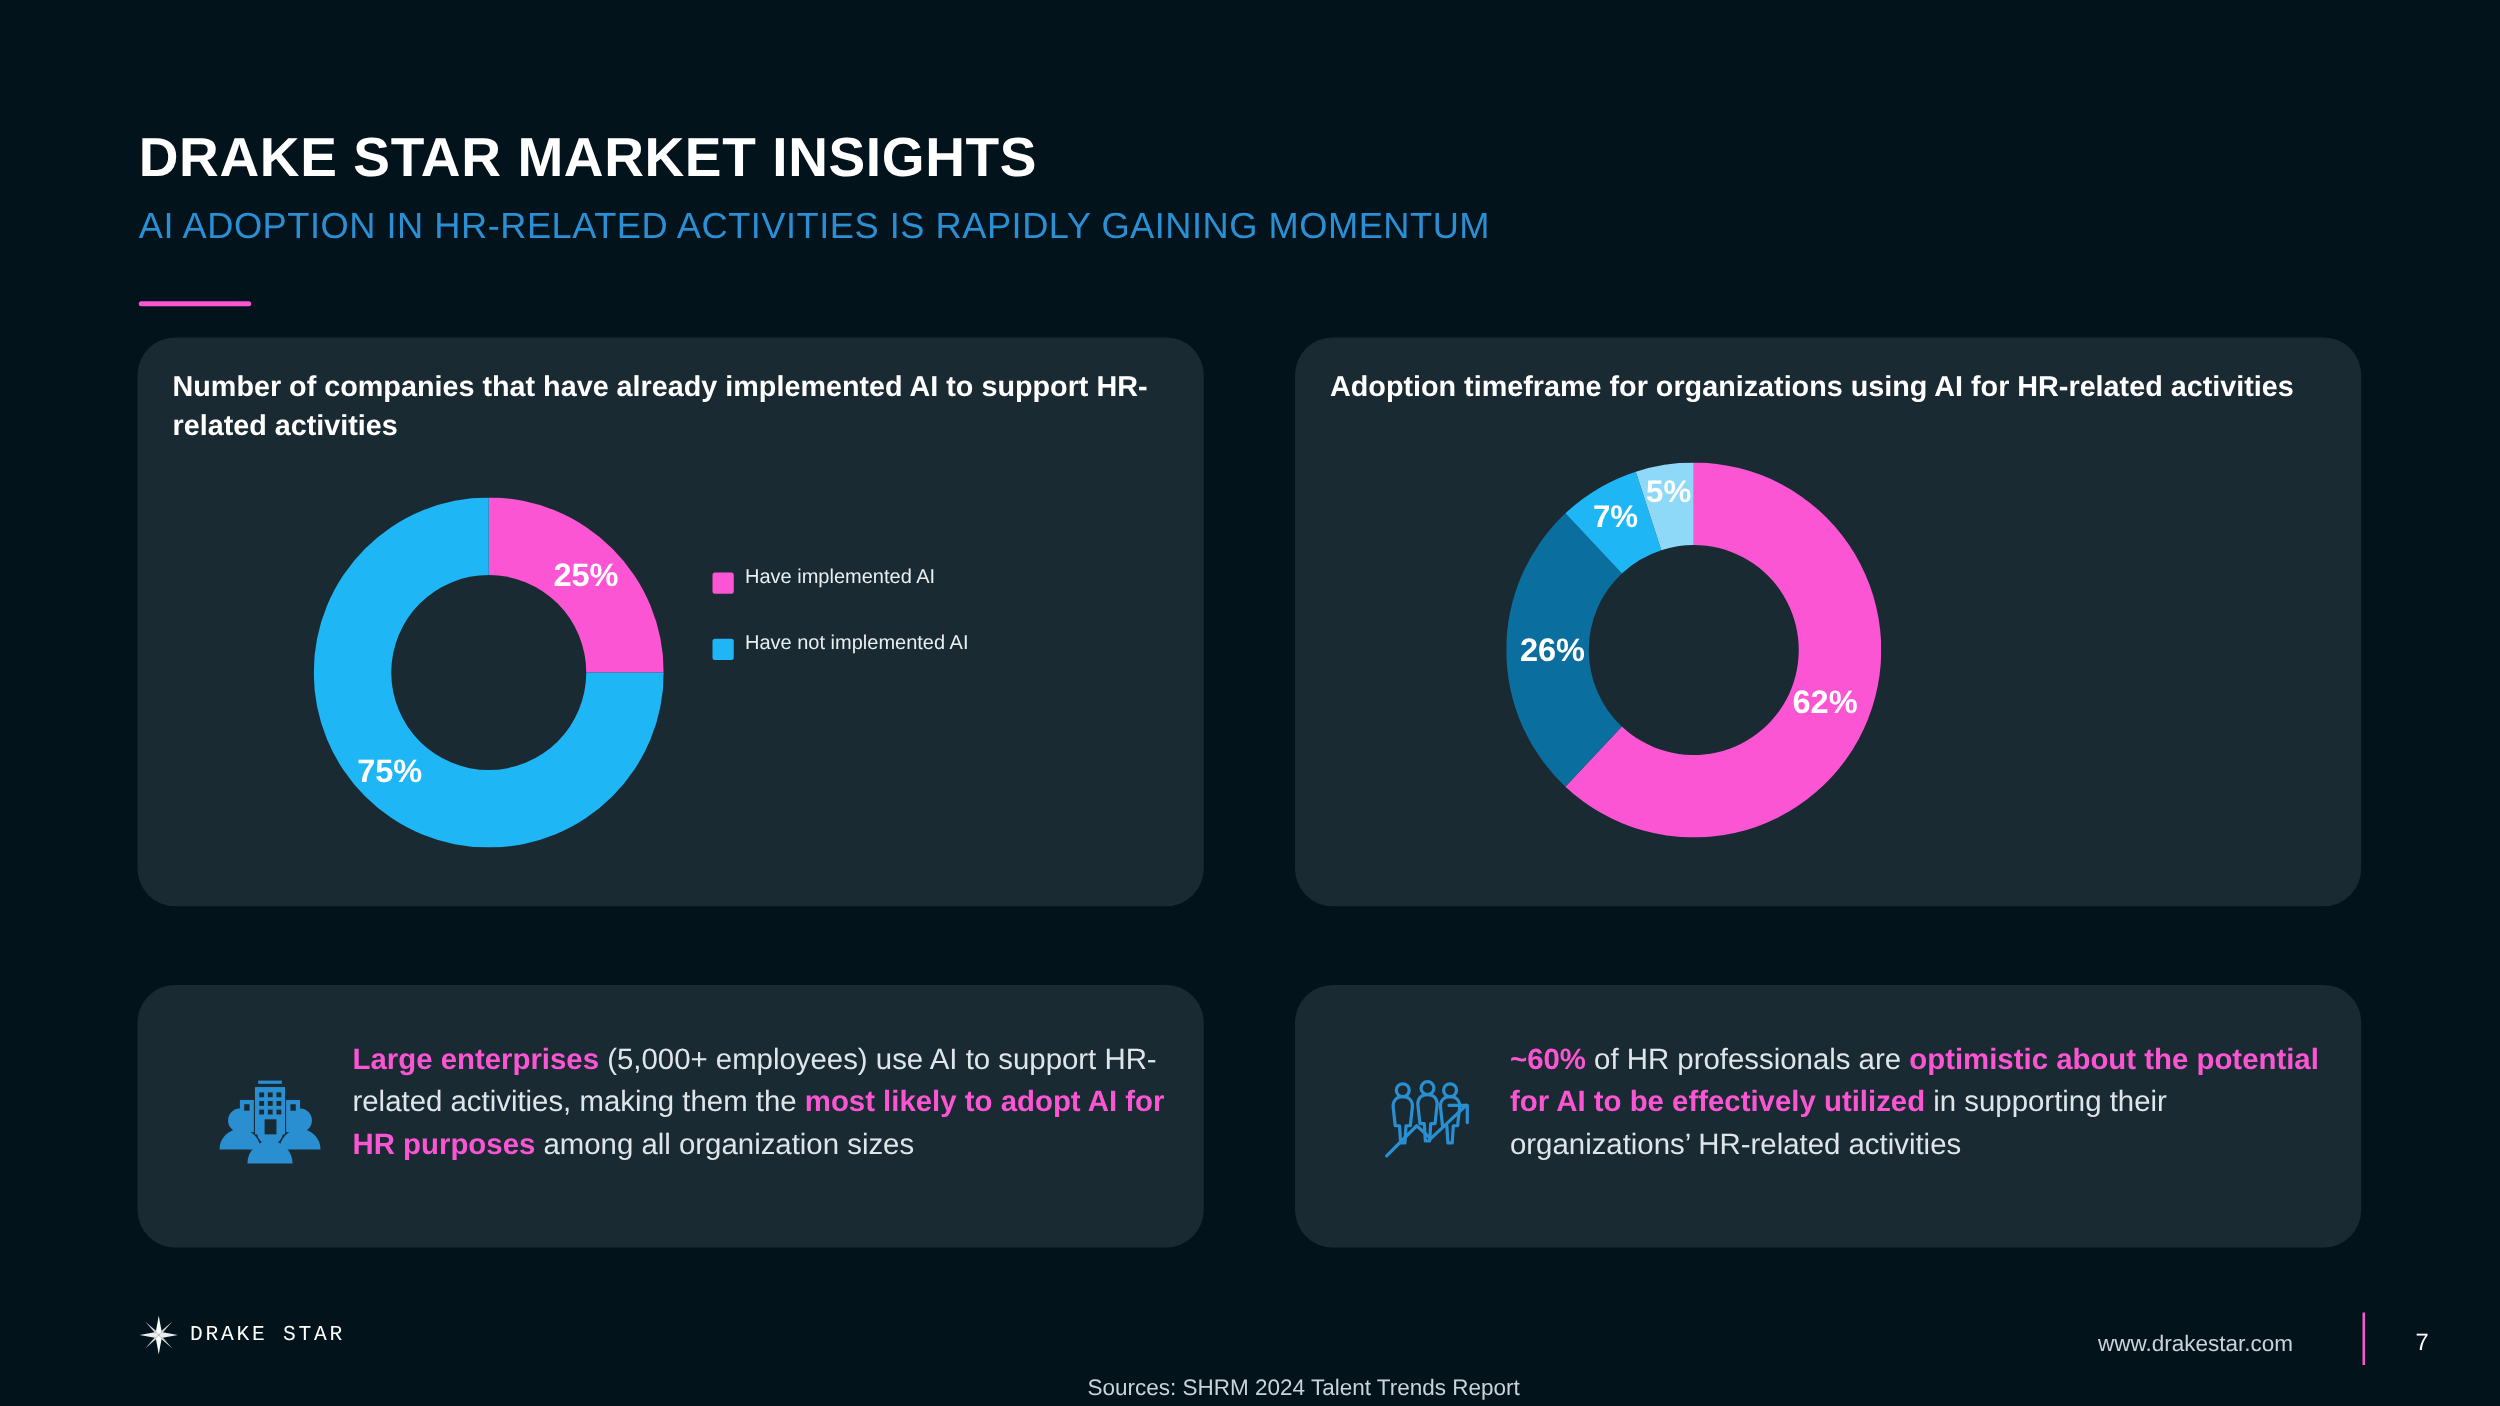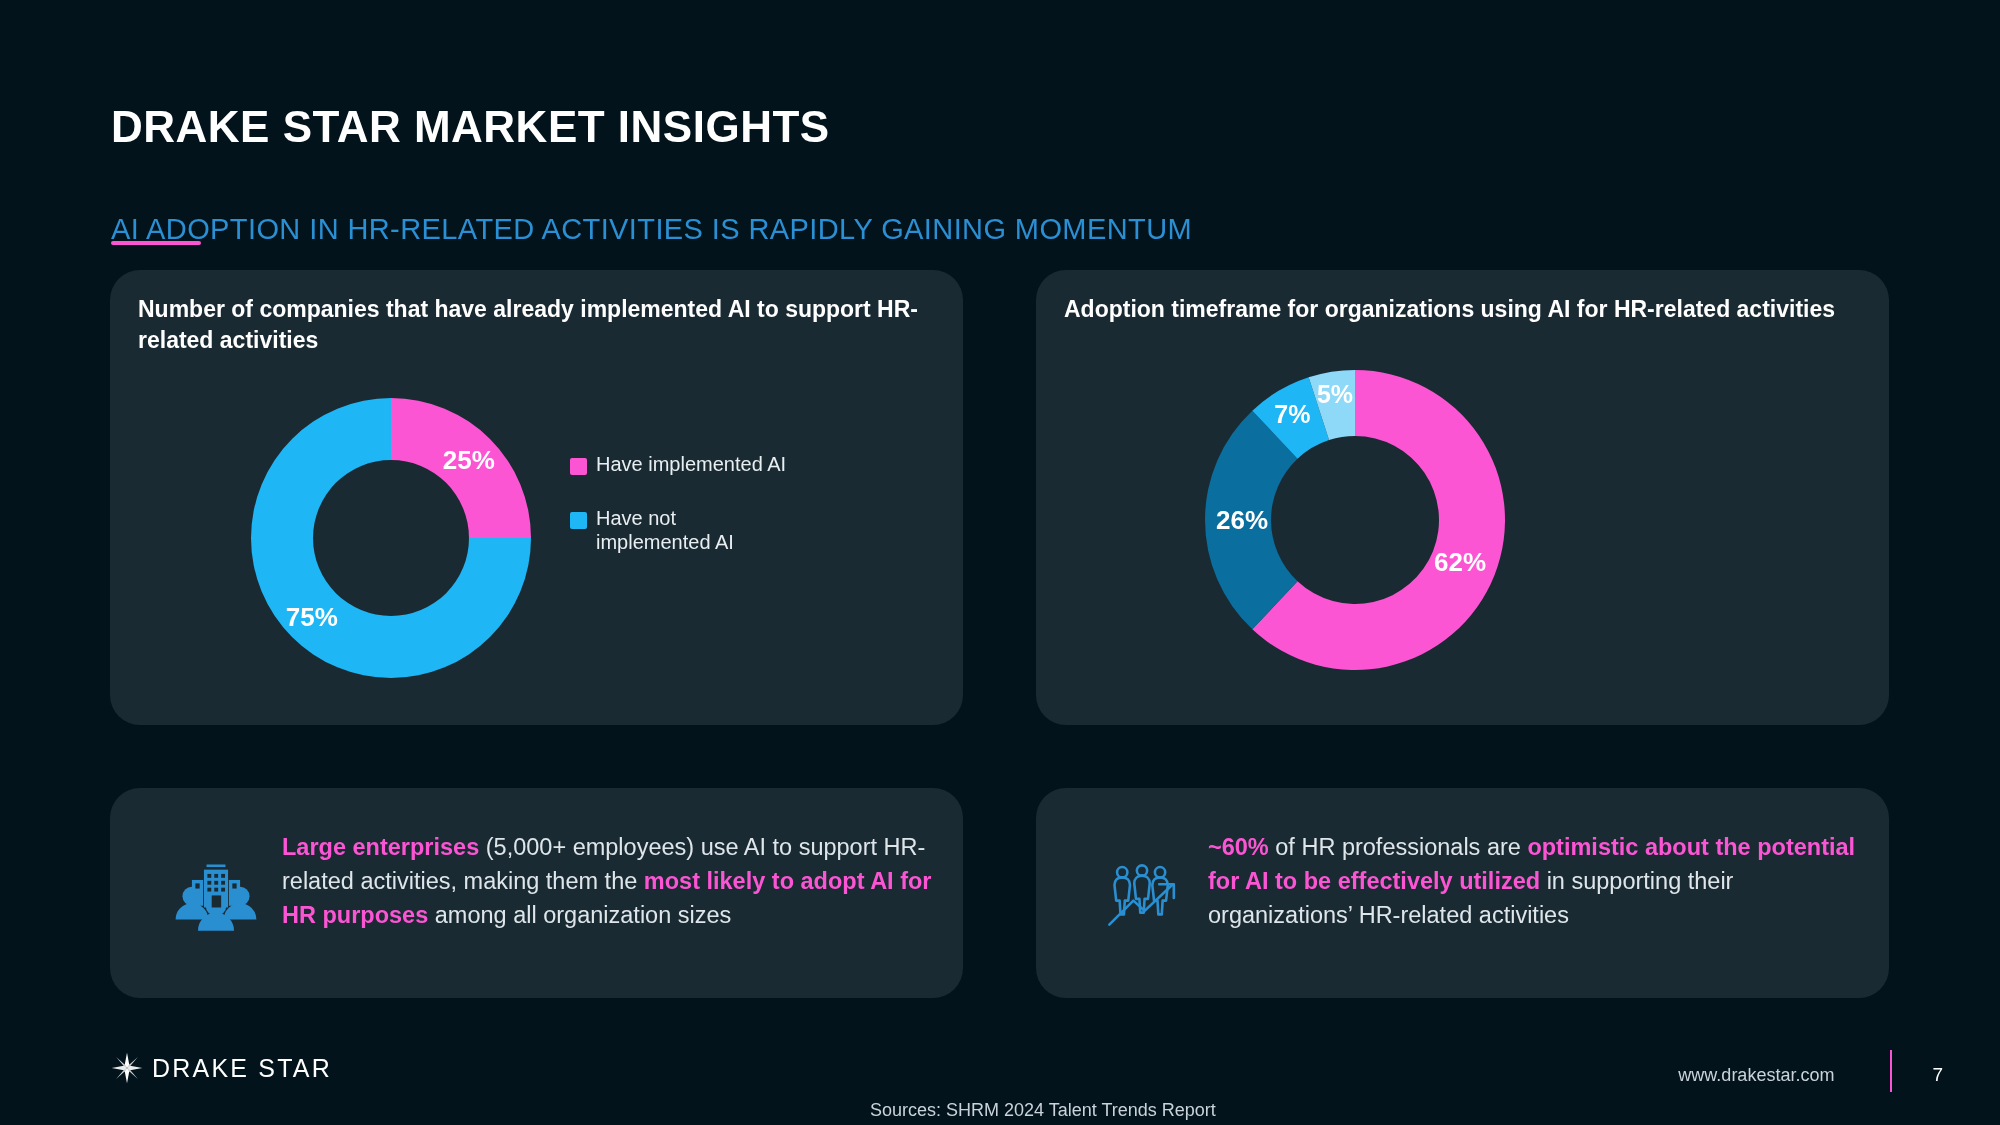--- a/index.html
+++ b/index.html
@@ -13,21 +13,21 @@
 
   
   .title {
     position:absolute; left:111px; top:104px;
     font-size:44px; font-weight:bold; letter-spacing:0.5px;
     color:#ffffff; line-height:1.05;
   }
   .subtitle {
     position:absolute; left:111px; top:166px;
     font-size:29px; font-weight:300; letter-spacing:0.4px;
-    color:#2b8fd4; line-height:1.1;margin-top:48px;
+    color:#2b8fd4; line-height:1.1;
   }
   .accent-rule {
     position:absolute; left:111px; top:241px;
     width:90px; height:4px; background:#fc55d4; border-radius:2px;
   }
 
   
   .card {
     position:absolute; background:#1a2a33; border-radius:30px;
   }
@@ -47,21 +47,21 @@
   .donut svg { display:block; }
   .donut-label {
     position:absolute; color:#ffffff; font-weight:bold;
     transform:translate(-50%,-50%); white-space:nowrap;
   }
 
   
   .legend { position:absolute; }
   .legend-item {
     display:flex; align-items:flex-start; gap:9px;
-    font-size:20px; font-weight:300; color:#e9eef1; line-height:1.2;
+    font-size:16px; font-weight:300; color:#e9eef1; line-height:1.2;
   }
   .legend-swatch {
     width:17px; height:17px; flex:0 0 17px; margin-top:6px; border-radius:2px;
   }
 
   
   .note-icon {
     position:absolute; left:52px; top:50px; width:108px; height:108px;
     display:flex; align-items:center; justify-content:center;
   }
@@ -70,21 +70,21 @@
     font-size:23.5px; font-weight:300; line-height:1.45; color:#dfe6ea;
   }
   .note-text b { font-weight:bold; color:#fc55d4; }
 
   
   .brand {
     position:absolute; left:111px; top:1052px;
     display:flex; align-items:center; gap:9px;
   }
   .brand-name {
-    font-size:25px; letter-spacing:2.2px; color:#ffffff; font-weight:400;
+    font-size:17px; letter-spacing:2.2px; color:#ffffff; font-weight:400;font-family:Liberation Mono, monospace;
   }
   .sources {
     position:absolute; left:870px; top:1100px;
     font-size:18px; font-weight:300; color:#c9d3d9;
   }
   .footer-right {
     position:absolute; right:57px; top:1058px;
     display:flex; align-items:center; gap:0;
   }
   .footer-url {

